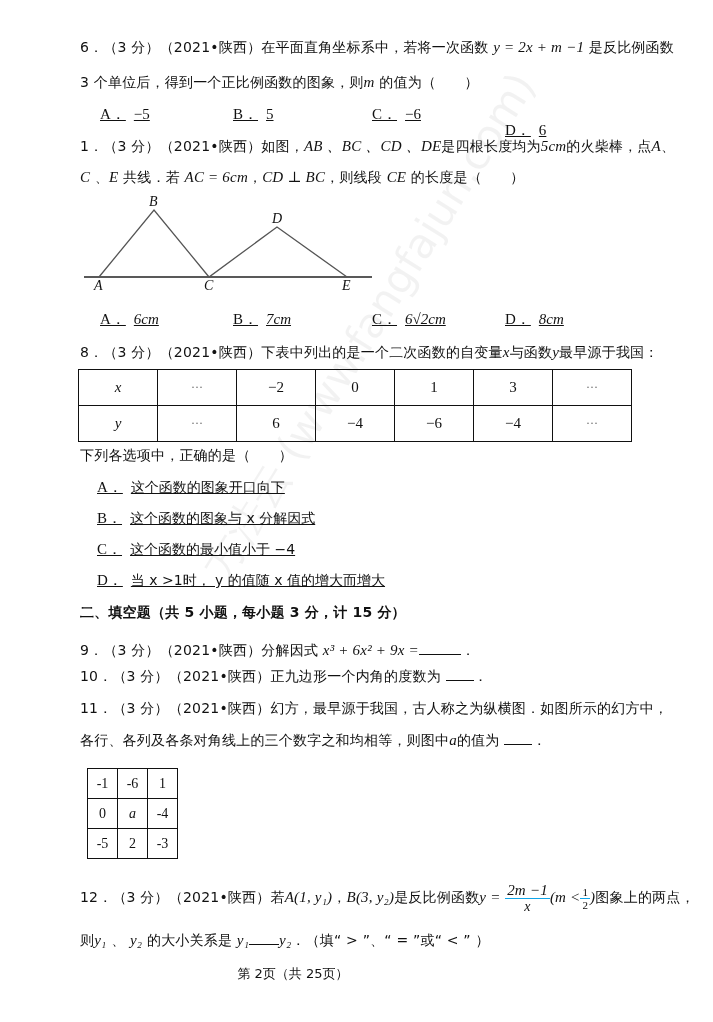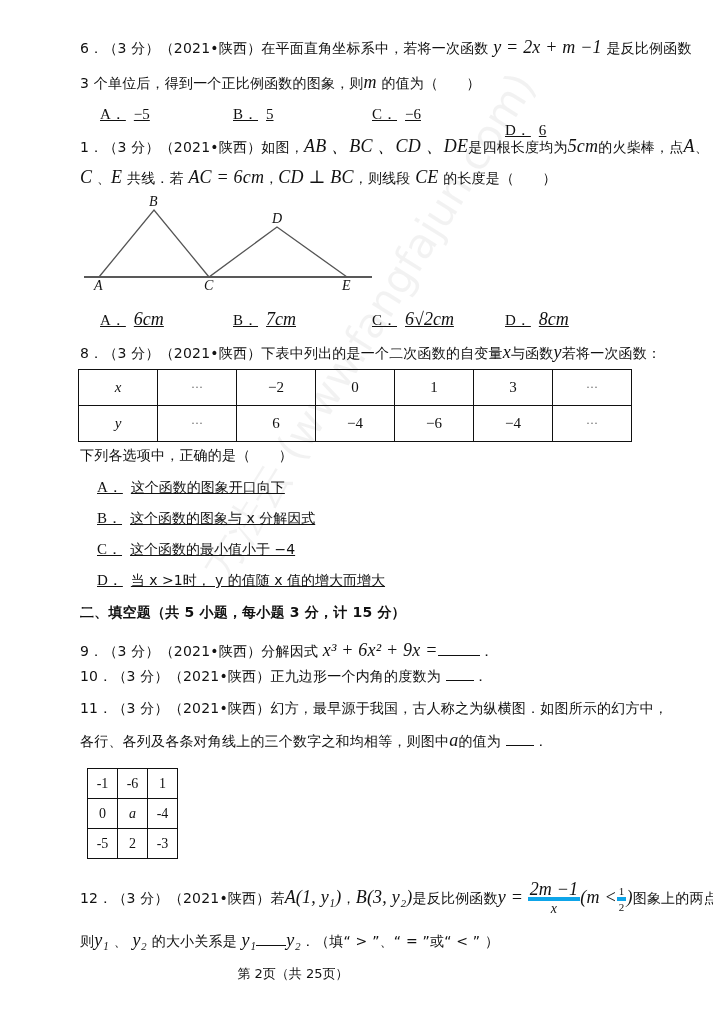--- a/index.html
+++ b/index.html
@@ -1,33 +1,33 @@
 <!DOCTYPE html>
 <html><head>
 <meta charset="utf-8">
 <style>
   html, body { margin:0; padding:0; background:#ffffff; }
   body { width:713px; height:1022px; position:relative; overflow:hidden;
          font-family:"DejaVu Sans", "Liberation Sans", sans-serif; color:#111; }
   .line { position:absolute; left:80px; font-size:14px; line-height:20px; white-space:nowrap; letter-spacing:0.2px; }
-  .math { font-family:"Liberation Serif", "DejaVu Serif", serif; font-style:italic; font-size:18px; }
+  .math { font-family:"Liberation Serif", "DejaVu Serif", serif; font-style:italic; font-size:15px; }
   .num { font-family:"Liberation Serif", "DejaVu Serif", serif; font-size:15px; }
   .opt { position:absolute; font-size:14px; line-height:20px; white-space:nowrap;text-decoration:underline; }
   .opt .lbl { font-family:"Liberation Serif", serif; font-size:15px; margin-right:8px; }
   .blank { display:inline-block; border-bottom:1px solid #111; height:14px; vertical-align:baseline; }
   .bold { font-weight:bold; }
   table.vals { position:absolute; left:78px; top:369px; border-collapse:collapse; }
   table.vals td { border:1px solid #111; width:78px; height:35px; text-align:center; font-family:"Liberation Serif", serif; font-size:15px; padding:0; }
   table.vals td.ell { color:#666; font-size:12px; }
   table.magic { position:absolute; left:87px; top:768px; border-collapse:collapse; }
   table.magic td { border:1px solid #111; width:29px; height:29px; text-align:center; font-family:"Liberation Serif", serif; font-size:14px; padding:0; }
   .footer { position:absolute; left:0; width:586px; top:965px; text-align:center; font-size:13px; }
   .watermark { position:absolute; left:190px; top:560px; transform:rotate(-58deg); transform-origin:left top; font-size:42px; color:rgba(0,0,0,0.05); white-space:nowrap; font-family:"DejaVu Sans", sans-serif; pointer-events:none; }
   .frac { display:inline-block; vertical-align:middle; text-align:center; font-family:"Liberation Serif", serif; font-size:14px; line-height:15px; }
-  .frac .top { display:block; border-bottom:4px solid #0ea5e9; padding:0 2px; }
+  .frac .top { display:block; border-bottom:1px solid #0ea5e9; padding:0 2px; }
   .frac .bot { display:block; font-style:italic; }
 </style>
 </head>
 <body>
 
 <div class="watermark">方法云 (www.fangfajun.com)</div>
 
 <div class="line" style="top:37px">
   <span>6．（3 分）（2021•陕西）在平面直角坐标系中，若将一次函数</span>
   <span class="math">y = 2x + m −1</span>
@@ -59,21 +59,21 @@
 <span class="math" style="position:absolute;left:94px;top:278px;font-size:14px">A</span>
 <span class="math" style="position:absolute;left:204px;top:278px;font-size:14px">C</span>
 <span class="math" style="position:absolute;left:342px;top:278px;font-size:14px">E</span>
 
 <div class="opt" style="left:100px;top:309px"><span class="lbl">A．</span><span class="math">6cm</span></div>
 <div class="opt" style="left:233px;top:309px"><span class="lbl">B．</span><span class="math">7cm</span></div>
 <div class="opt" style="left:372px;top:309px"><span class="lbl">C．</span><span class="math">6√2cm</span></div>
 <div class="opt" style="left:505px;top:309px"><span class="lbl">D．</span><span class="math">8cm</span></div>
 
 <div class="line" style="top:342px">
-  <span>8．（3 分）（2021•陕西）下表中列出的是一个二次函数的自变量</span><span class="math">x</span><span>与函数</span><span class="math">y</span><span>若将一次函数：</span>
+  <span>8．（3 分）（2021•陕西）下表中列出的是一个二次函数的自变量</span><span class="math">x</span><span>与函数</span><span class="math">y</span><span>最早源于我国：</span>
 </div>
 
 <table class="vals">
   <tbody>
       <tr>
     <td class="math">x</td>
     <td class="ell">···</td>
     <td>−2</td>
     <td>0</td>
     <td>1</td>

